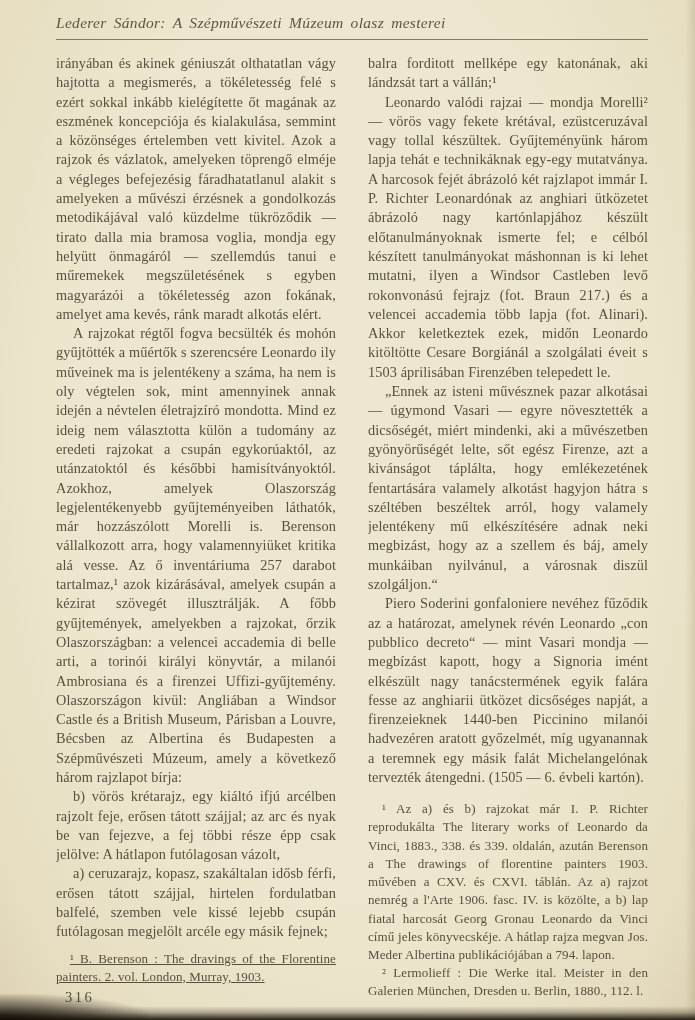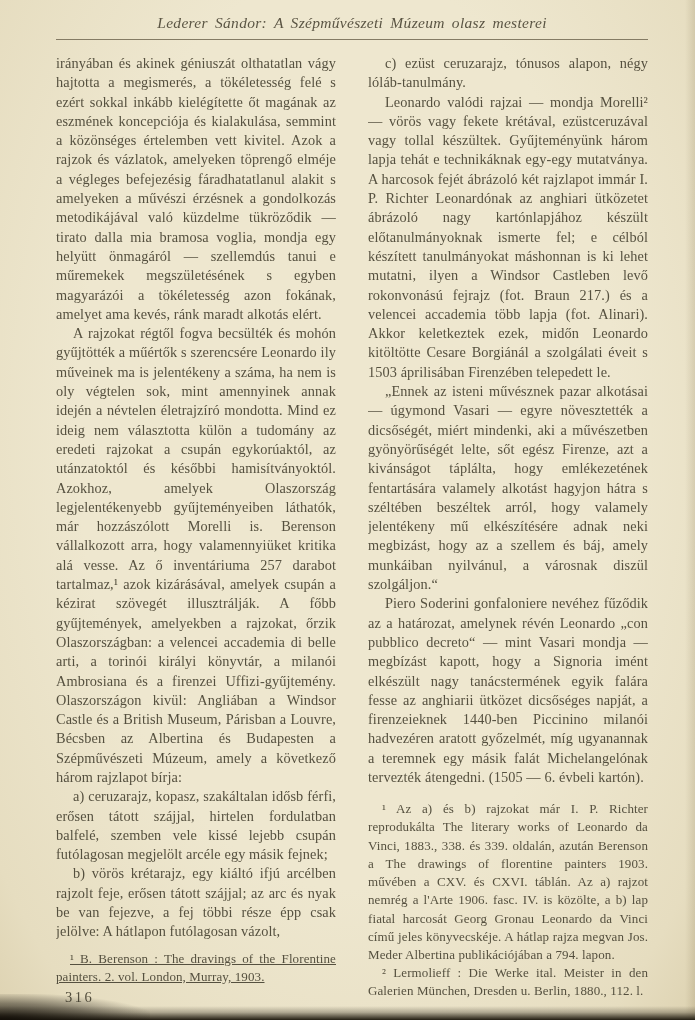--- a/index.html
+++ b/index.html
@@ -11,21 +11,20 @@
     font-family: "Liberation Serif", "DejaVu Serif", serif;
     color: #55503f;
   }
   .page {
     position: absolute; inset: 0;
     background: radial-gradient(ellipse at 50% 42%, #eee7cf 55%, #e6ddc0 88%, #ddd2b1 100%);
     padding: 14px 47px 0 56px;
     box-sizing: border-box;
   }
   .running-header {
-    text-align: center;
     font-style: italic;
     font-size: 15.5px;
     word-spacing: 3px;
     letter-spacing: 0.3px;
     color: #5b5544;
   }
   .header-rule {
     height: 1px;
     background: #847b64;
     margin-top: 7px;
@@ -86,30 +85,30 @@
 
   <div class="running-header">Lederer Sándor: A Szépművészeti Múzeum olasz mesterei</div>
 
   <div class="header-rule"></div>
 
   <div class="columns">
 
     <div class="col left">
       <p class="noindent">irányában és akinek géniuszát olthatatlan vágy hajtotta a megismerés, a tökéletesség felé s ezért sokkal inkább kielégítette őt magának az eszmének koncepciója és kialakulása, semmint a közönséges értelemben vett kivitel. Azok a rajzok és vázlatok, amelyeken töprengő elméje a végleges befejezésig fáradhatatlanul alakit s amelyeken a művészi érzésnek a gondolkozás metodikájával való küzdelme tükröződik — tirato dalla mia bramosa voglia, mondja egy helyütt önmagáról — szellemdús tanui e műremekek megszületésének s egyben magyarázói a tökéletesség azon fokának, amelyet ama kevés, ránk maradt alkotás elért.</p>
       <p>A rajzokat régtől fogva becsülték és mohón gyűjtötték a műértők s szerencsére Leonardo ily műveinek ma is jelentékeny a száma, ha nem is oly végtelen sok, mint amennyinek annak idején a névtelen életrajzíró mondotta. Mind ez ideig nem választotta külön a tudomány az eredeti rajzokat a csupán egykorúaktól, az utánzatoktól és későbbi hamisítványoktól. Azokhoz, amelyek Olaszország legjelentékenyebb gyűjteményeiben láthatók, már hozzászólott Morelli is. Berenson vállalkozott arra, hogy valamennyiüket kritika alá vesse. Az ő inventáriuma 257 darabot tartalmaz,¹ azok kizárásával, amelyek csupán a kézirat szövegét illusztrálják. A főbb gyűjtemények, amelyekben a rajzokat, őrzik Olaszországban: a velencei accademia di belle arti, a torinói királyi könyvtár, a milanói Ambrosiana és a firenzei Uffizi-gyűjtemény. Olaszországon kivül: Angliában a Windsor Castle és a British Museum, Párisban a Louvre, Bécsben az Albertina és Budapesten a Szépművészeti Múzeum, amely a következő három rajzlapot bírja:</p>
+      <p>b) vörös krétarajz, egy kiáltó ifjú arcélben rajzolt feje, erősen tátott szájjal; az arc és nyak be van fejezve, a fej többi része épp csak jelölve: A hátlapon futólagosan vázolt,</p>
       <p>a) ceruzarajz, kopasz, szakáltalan idősb férfi, erősen tátott szájjal, hirtelen fordulatban balfelé, szemben vele kissé lejebb csupán futólagosan megjelölt arcéle egy másik fejnek;</p>
-      <p>b) vörös krétarajz, egy kiáltó ifjú arcélben rajzolt feje, erősen tátott szájjal; az arc és nyak be van fejezve, a fej többi része épp csak jelölve: A hátlapon futólagosan vázolt,</p>
       <div class="footnotes">
         <p>¹ B. Berenson : The dravings of the Florentine painters. 2. vol. London, Murray, 1903.</p>
       </div>
       <div class="page-number">316</div>
     </div>
 
     <div class="col right">
-      <p>c) ezüst ceruzarajz, tónusos alapon, négy lóláb-tanulmány.</p>
+      <p class="noindent">balra forditott mellképe egy katonának, aki lándzsát tart a vállán;¹</p>
       <p>Leonardo valódi rajzai — mondja Morelli² — vörös vagy fekete krétával, ezüstceruzával vagy tollal készültek. Gyűjteményünk három lapja tehát e technikáknak egy-egy mutatványa. A harcosok fejét ábrázoló két rajzlapot immár I. P. Richter Leonardónak az anghiari ütközetet ábrázoló nagy kartónlapjához készült előtanulmányoknak ismerte fel; e célból készített tanulmányokat máshonnan is ki lehet mutatni, ilyen a Windsor Castleben levő rokonvonású fejrajz (fot. Braun 217.) és a velencei accademia több lapja (fot. Alinari). Akkor keletkeztek ezek, midőn Leonardo kitöltötte Cesare Borgiánál a szolgálati éveit s 1503 áprilisában Firenzében telepedett le.</p>
       <p>„Ennek az isteni művésznek pazar alkotásai — úgymond Vasari — egyre növesztették a dicsőségét, miért mindenki, aki a művészetben gyönyörűségét lelte, sőt egész Firenze, azt a kivánságot táplálta, hogy emlékezetének fentartására valamely alkotást hagyjon hátra s széltében beszéltek arról, hogy valamely jelentékeny mű elkészítésére adnak neki megbizást, hogy az a szellem és báj, amely munkáiban nyilvánul, a városnak diszül szolgáljon.“</p>
       <p>Piero Soderini gonfaloniere nevéhez fűződik az a határozat, amelynek révén Leonardo „con pubblico decreto“ — mint Vasari mondja — megbízást kapott, hogy a Signoria imént elkészült nagy tanácstermének egyik falára fesse az anghiarii ütközet dicsőséges napját, a firenzeieknek 1440-ben Piccinino milanói hadvezéren aratott győzelmét, míg ugyanannak a teremnek egy másik falát Michelangelónak tervezték átengedni. (1505 — 6. évbeli kartón).</p>
       <div class="footnotes">
         <p>¹ Az a) és b) rajzokat már I. P. Richter reprodukálta The literary works of Leonardo da Vinci, 1883., 338. és 339. oldalán, azután Berenson a The drawings of florentine painters 1903. művében a CXV. és CXVI. táblán. Az a) rajzot nemrég a l'Arte 1906. fasc. IV. is közölte, a b) lap fiatal harcosát Georg Gronau Leonardo da Vinci című jeles könyvecskéje. A hátlap rajza megvan Jos. Meder Albertina publikációjában a 794. lapon.</p>
         <p>² Lermolieff : Die Werke ital. Meister in den Galerien München, Dresden u. Berlin, 1880., 112. l.</p>
       </div>
     </div>
 
   </div>

